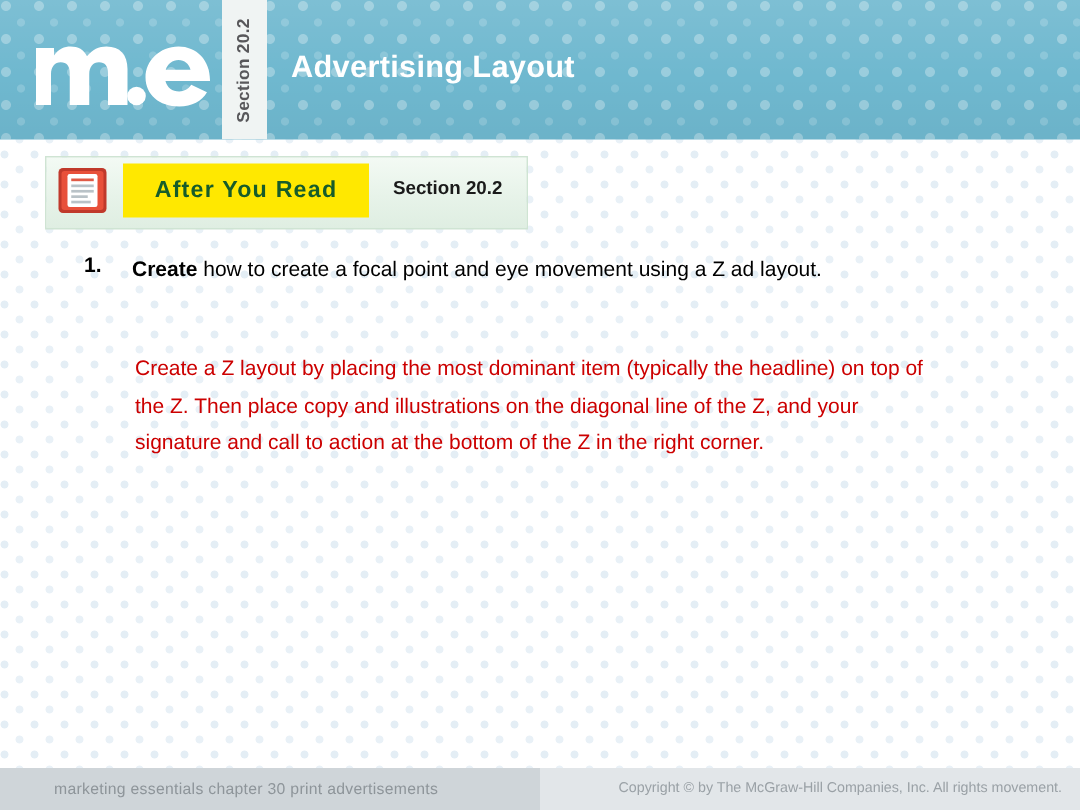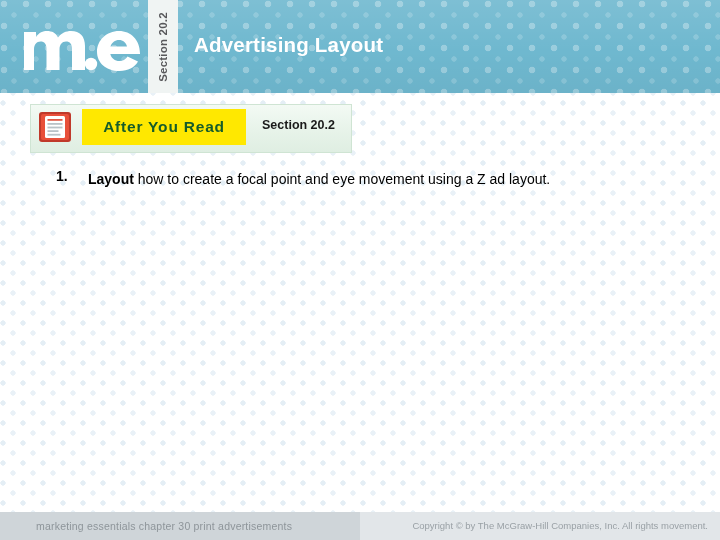--- a/index.html
+++ b/index.html
@@ -270,22 +270,23 @@
         <rect x="9.5" y="22.8" width="13" height="1.8" fill="#b9c2c7"></rect>
       </svg>
     </div>
     <div class="banner-label">
       <span>After You Read</span>
     </div>
     <div class="banner-section">Section 20.2</div>
   </div>
 
   <div class="q-number">1.</div>
-  <div class="q-text"><b>Layout</b><span> how to create a focal point and eye movement using a Z ad layout.</span></div>
-
+  <div class="q-text"><b>Create</b><span> how to create a focal point and eye movement using a Z ad layout.</span></div>
+
+  <div class="answer">Create a Z layout by placing the most dominant item (typically the headline) on top of the Z. Then place copy and illustrations on the diagonal line of the Z, and your signature and call to action at the bottom of the Z in the right corner.</div>
 
   <div class="footer">
     <div class="footer-left"></div>
     <div class="footer-right"></div>
     <div class="footer-text-left">marketing essentials  chapter 30  print advertisements</div>
     <div class="footer-text-right">Copyright © by The McGraw-Hill Companies, Inc. All rights movement.</div>
   </div>
 
 </div>
 

